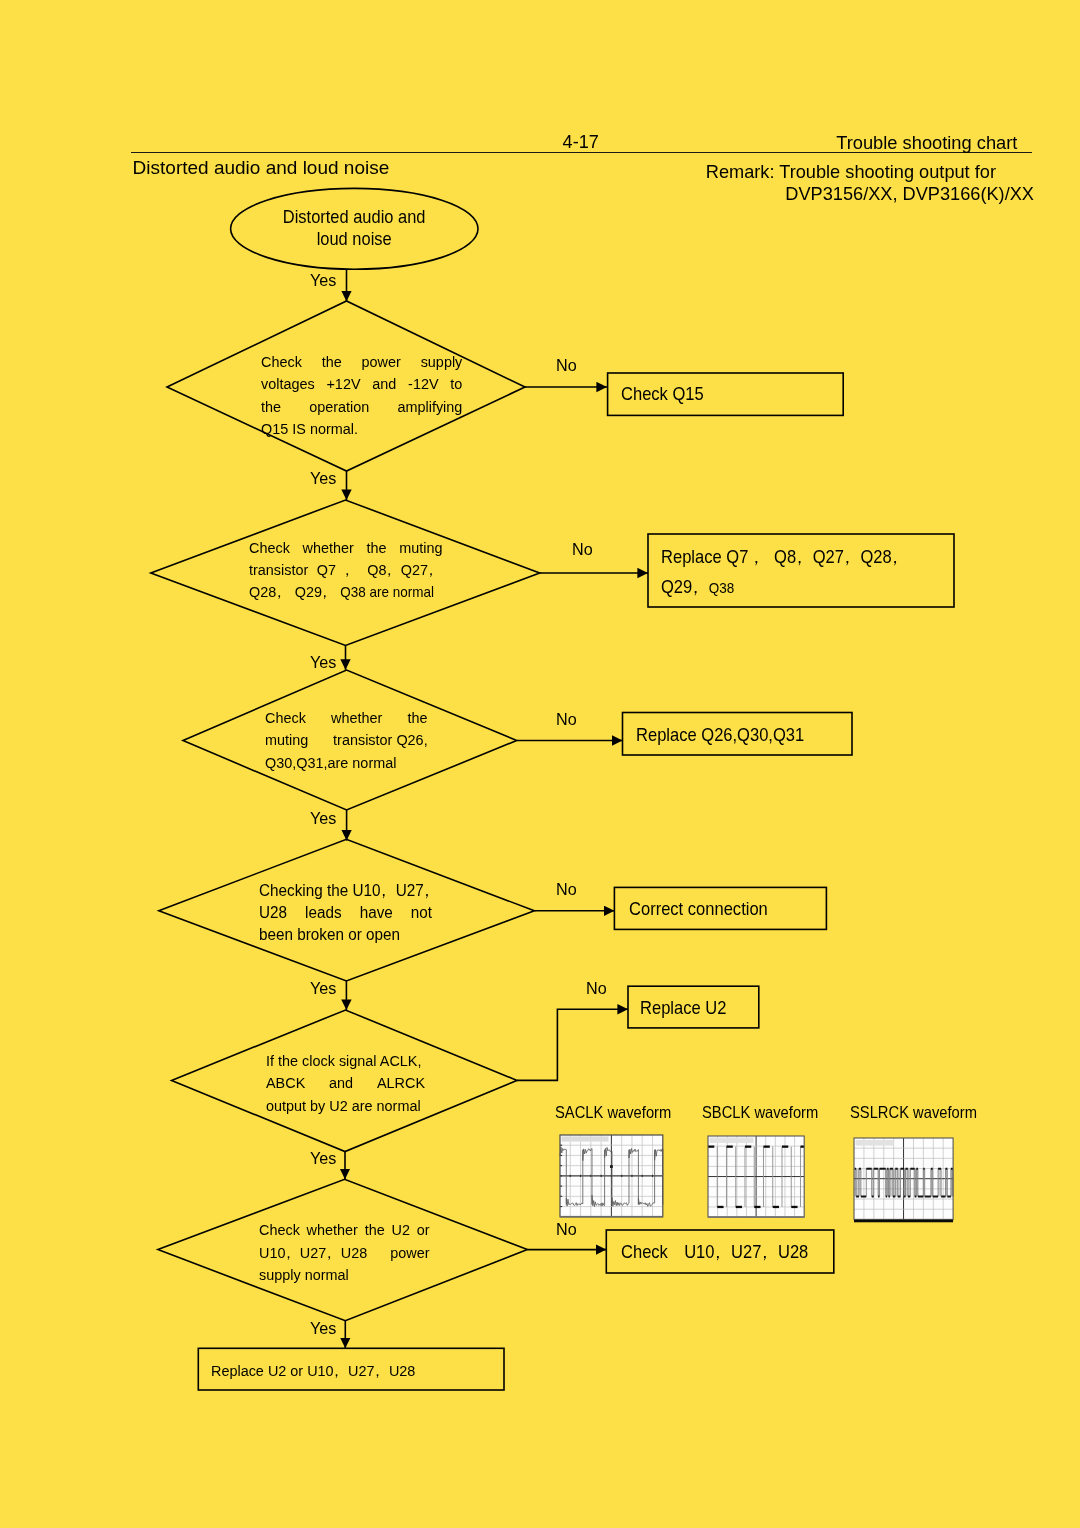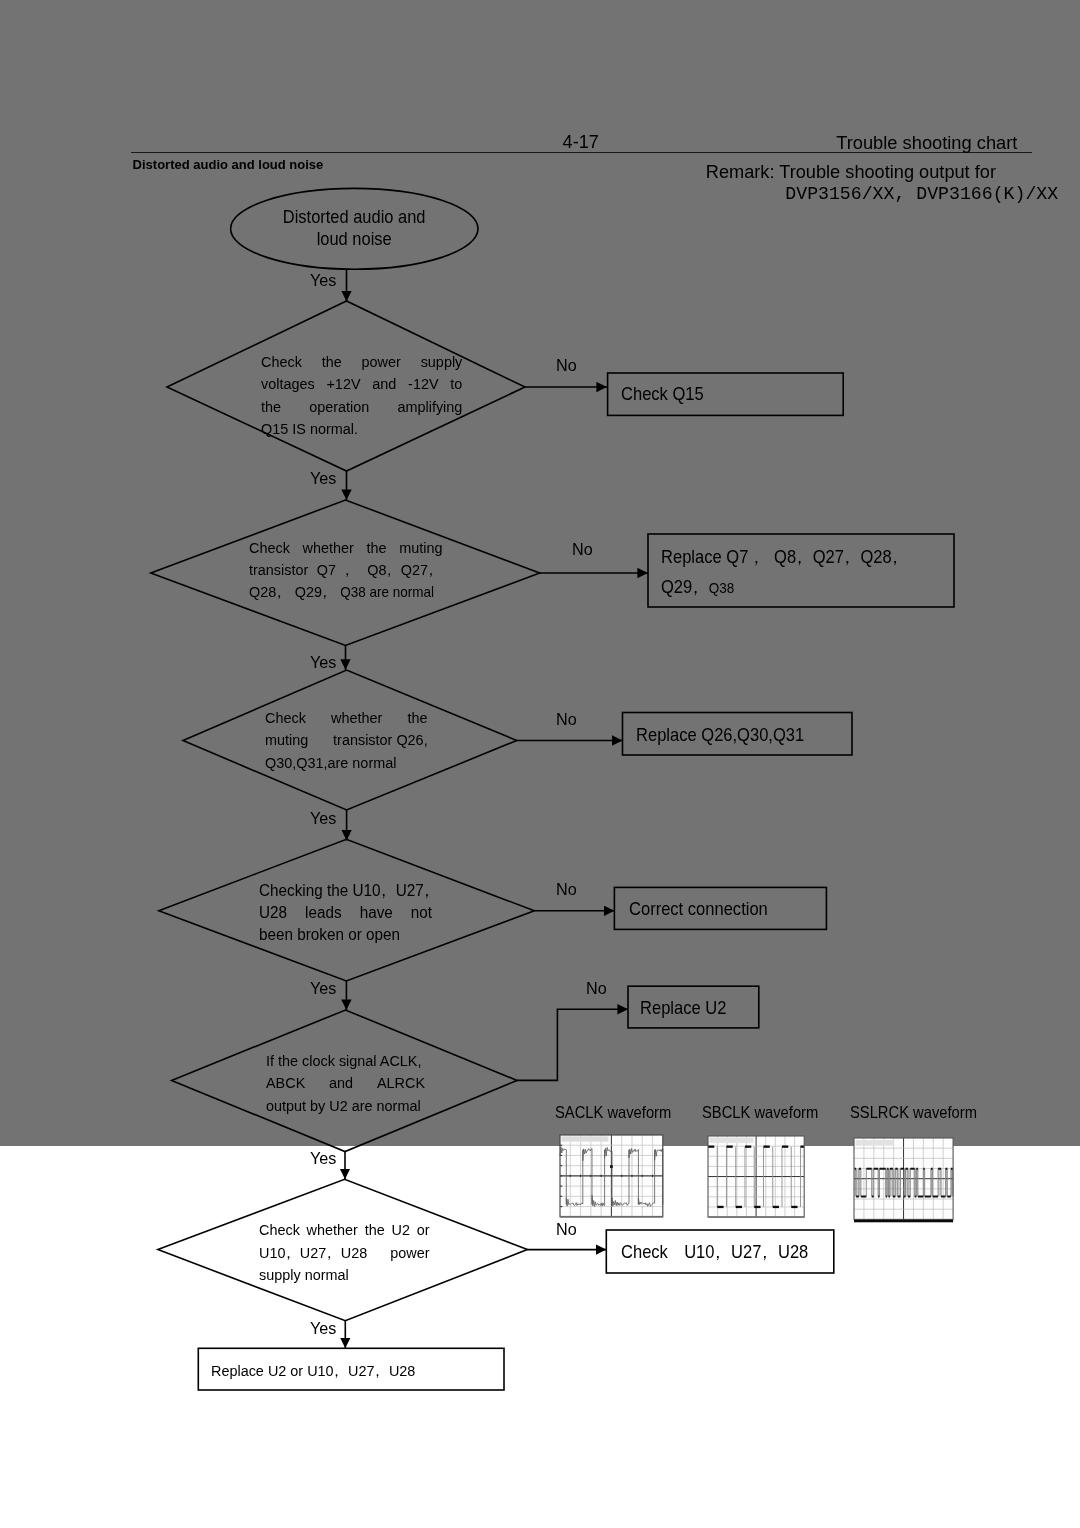--- a/index.html
+++ b/index.html
@@ -1,26 +1,26 @@
 <!DOCTYPE html>
 <html><head>
 <meta charset="utf-8">
 <style>
   html,body{margin:0;padding:0;background:#fff;}
   #page{-webkit-font-smoothing:antialiased;}
   body{width:1080px;height:1528px;font-family:"Liberation Sans",sans-serif;color:#000;overflow:hidden;}
-  #page{position:relative;width:1080px;height:1146px;background:#737373;}
+  #page{position:relative;width:1080px;height:1528px;background:#fde047;}
   .abs{position:absolute;}
   svg{display:block;}
   .hdr-rule{position:absolute;left:131px;top:152px;width:901px;height:0;border-top:1.6px solid #1a1a1a;}
   .hdr-page{position:absolute;left:562.6px;top:131.6px;font-size:18.1px;}
   .hdr-sec{position:absolute;left:836.2px;top:131.6px;font-size:18.3px;}
-  .title{position:absolute;left:132.6px;top:157.2px;font-size:13px;font-weight:bold;}
+  .title{position:absolute;left:132.6px;top:157.2px;font-size:19px;font-weight:normal;}
   .remark{position:absolute;left:705.8px;top:162px;font-size:18.2px;line-height:21.5px;}
-  .remark .l2{padding-left:79.5px;font-family:Liberation Mono, monospace;}
+  .remark .l2{padding-left:79.5px;}
   .wf-label{position:absolute;font-size:16.5px;white-space:nowrap;transform:scaleX(0.893);transform-origin:0 0;}
   .node-text{position:absolute;font-size:15.5px;line-height:22.2px;transform:scaleX(0.93);transform-origin:0 0;}
   .box-text{position:absolute;font-size:17.8px;line-height:22.2px;transform:scaleX(0.93);transform-origin:0 0;white-space:nowrap;}
   .node-text div{white-space:nowrap;}
   .just{display:flex;justify-content:space-between;}
   .lbl{position:absolute;font-size:17.4px;white-space:nowrap;transform:scaleX(0.93);transform-origin:0 0;}
   .sm{font-size:14.5px;}
   .cm{display:inline-block;width:1em;text-align:left;margin-left:-0.30em;margin-right:0.30em;}
   .gap{display:inline-block;width:17.5px;}
 </style>

